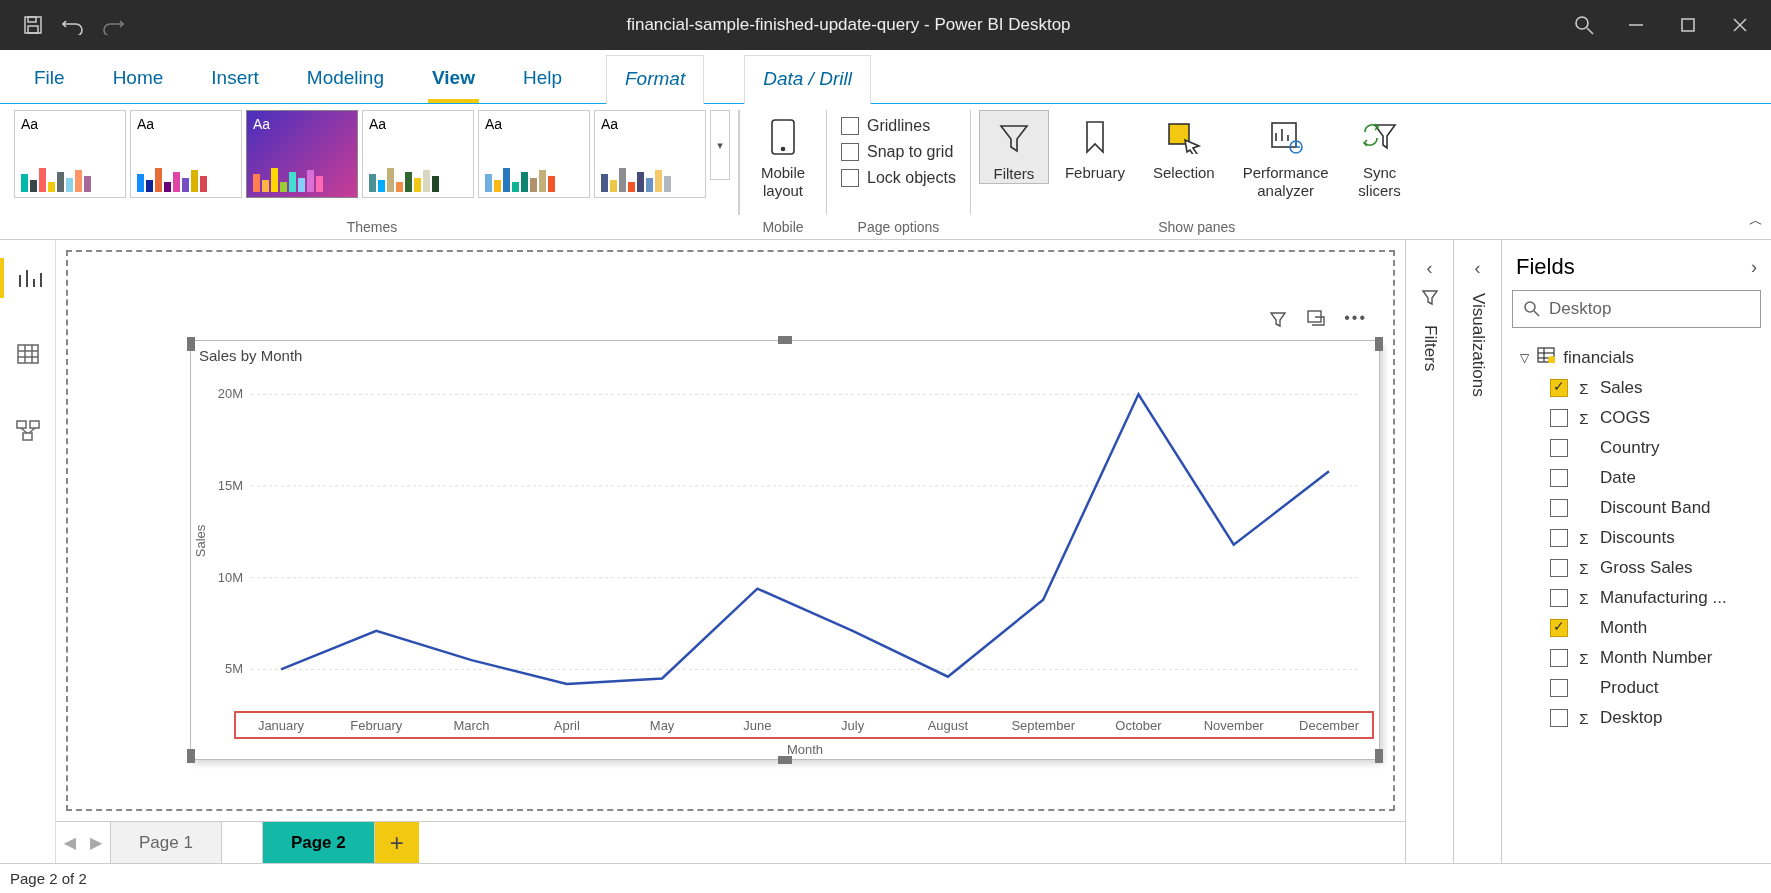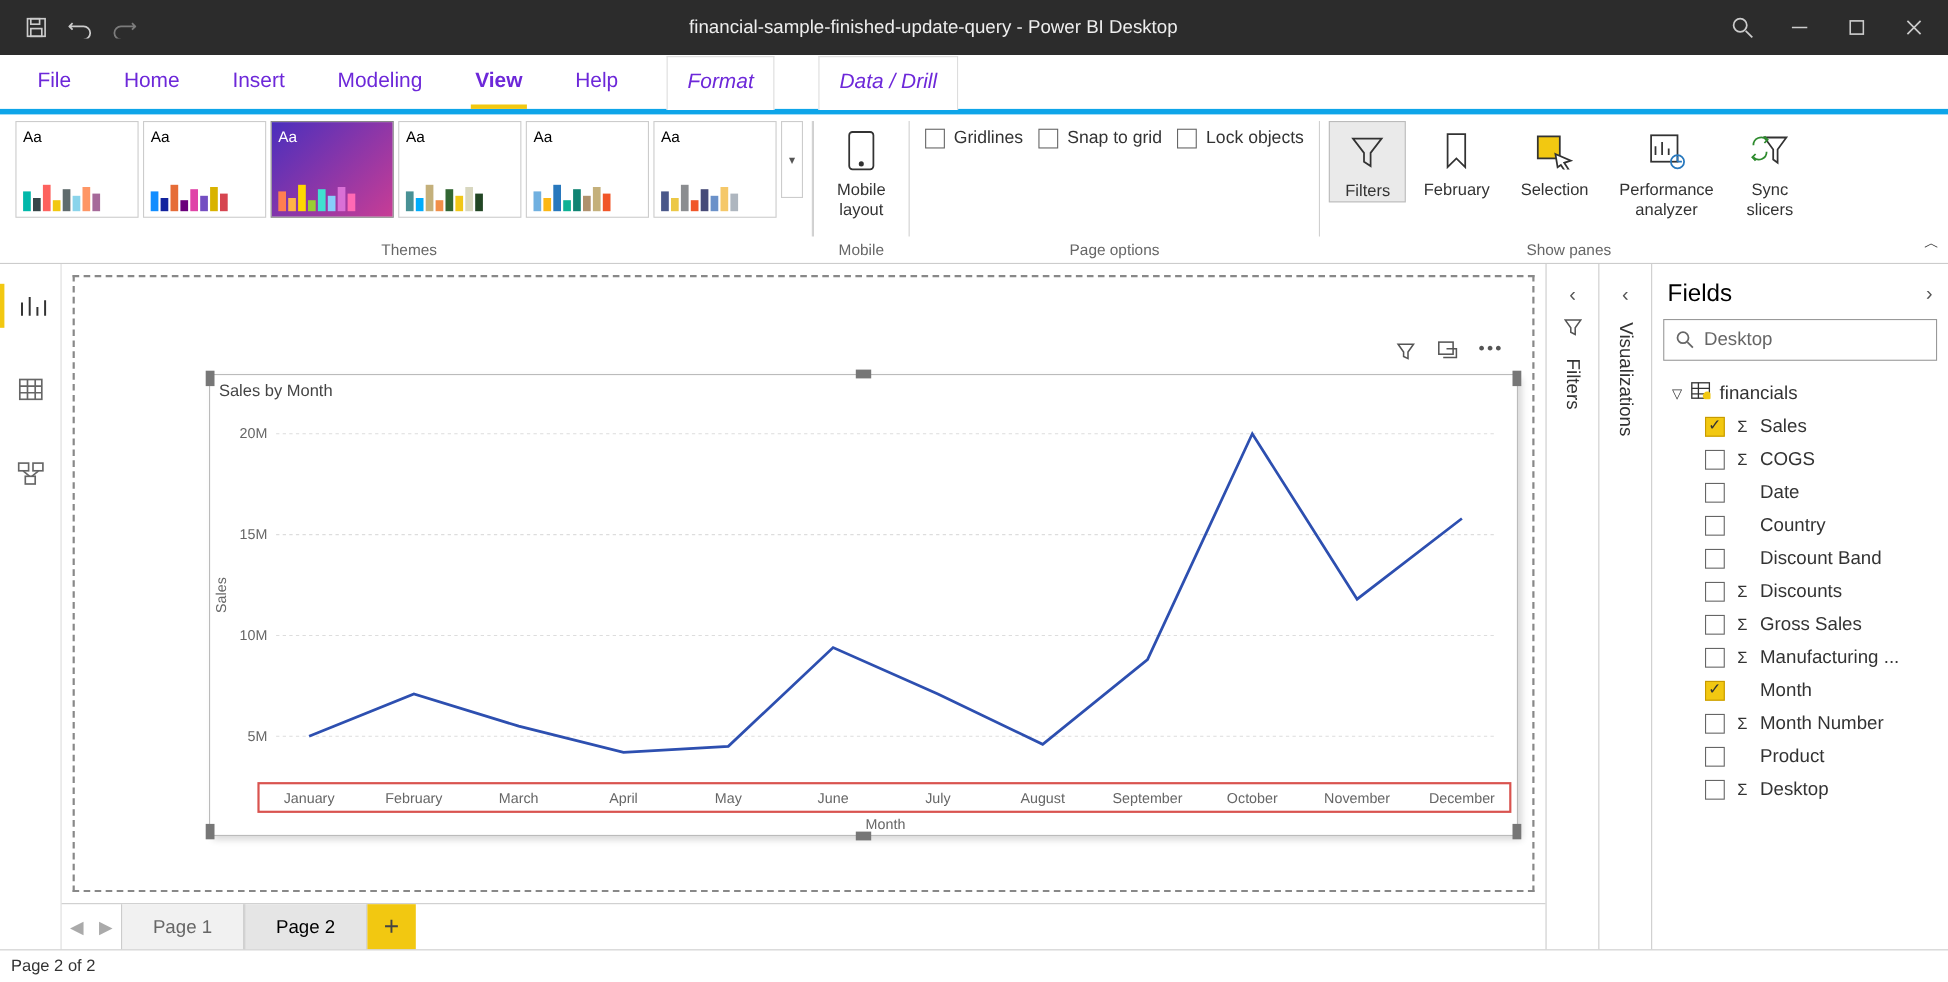--- a/index.html
+++ b/index.html
@@ -2,21 +2,21 @@
 <html><head>
 <meta charset="utf-8">
 <style>
 * { margin:0; padding:0; box-sizing:border-box; font-family:"Segoe UI",Arial,sans-serif; }
 body { width:1771px; height:893px; background:#fff; overflow:hidden; display:flex; flex-direction:column; }
 .titlebar { height:50px; background:#2c2c2c; display:flex; align-items:center; color:#fff; }
 .tb-left { display:flex; align-items:center; gap:18px; padding-left:22px; }
 .tb-icon { width:22px; height:22px; display:flex; align-items:center; justify-content:center; color:#ccc; cursor:pointer; }
 .tb-title { flex:1; text-align:center; font-size:17px; color:#eee; }
 .tb-right { display:flex; align-items:center; gap:30px; padding-right:20px; }
-.menubar { height:54px; display:flex; align-items:flex-end; border-bottom:5px solid #0ea5e9; gap:40px; padding-left:30px; font-size:19px; color:#6d28d9; }
+.menubar { height:54px; display:flex; align-items:flex-end; border-bottom:1px solid #0ea5e9; gap:40px; padding-left:30px; font-size:19px; color:#0369a1; }
 .menu-item { padding:12px 4px 14px; cursor:pointer; }
 .menu-item.active { border-bottom:4px solid #f2c811; font-weight:600; padding-bottom:10px; }
 .menu-item.context { background:#fff; border:1px solid #ddd; border-bottom:none; padding:12px 18px 14px; margin-bottom:-1px;font-style:italic; }
 .ribbon { height:136px; display:flex; border-bottom:1px solid #ccc; position:relative; }
 .rgrp { display:flex; flex-direction:column; padding:6px 8px 2px; }
 .rgrp-body { flex:1; display:flex; align-items:flex-start; gap:4px; }
 .rgrp-label { font-size:14px; color:#666; text-align:center; padding:2px 0; }
 .rsep { width:1px; background:#d0d0d0; margin:6px 0 24px; }
 .theme-swatch { width:112px; height:88px; border:1px solid #ccc; padding:5px 6px; display:flex; flex-direction:column; justify-content:space-between; }
 .theme-swatch .aa { font-size:14px; }
@@ -40,21 +40,21 @@
 .visual { position:absolute; left:134px; top:100px; width:1190px; height:420px; border:1px solid #bbb; background:#fff; box-shadow:4px 4px 6px rgba(0,0,0,0.15); }
 .visual-toolbar { position:absolute; right:12px; top:-32px; display:flex; gap:18px; color:#555; }
 .vhandle { position:absolute; width:14px; height:8px; background:#777; }
 .vhandle.tl { left:-4px; top:-4px; width:8px; height:14px; } .vhandle.tr { right:-4px; top:-4px; width:8px; height:14px; }
 .vhandle.bl { left:-4px; bottom:-4px; width:8px; height:14px; } .vhandle.br { right:-4px; bottom:-4px; width:8px; height:14px; }
 .vhandle.tm { left:50%; top:-5px; transform:translateX(-50%);} .vhandle.bm { left:50%; bottom:-5px; transform:translateX(-50%);}
 .chart-title { font-size:15px; color:#444; padding:6px 8px 2px; }
 .page-tabs { height:42px; display:flex; align-items:center; border-top:1px solid #ccc; }
 .pt-nav { width:54px; display:flex; justify-content:center; gap:14px; color:#aaa; }
 .ptab { padding:0 28px; height:100%; display:flex; align-items:center; font-size:17px; border-left:1px solid #ccc; border-right:1px solid #ccc; cursor:pointer; }
-.ptab.active { background:#e5e5e5; font-weight:400; }
+.ptab.active { background:#14b8a6; font-weight:700;margin-left:40px; }
 .ptab:not(.active){ background:#f1f1f1; color:#666; }
 .add-tab { width:44px; height:100%; background:#f2c811; display:flex; align-items:center; justify-content:center; font-size:24px; color:#444; cursor:pointer; }
 .status { height:30px; border-top:1px solid #ccc; display:flex; align-items:center; padding:0 10px; font-size:15px; color:#333; }
 .side-pane-collapsed { width:48px; border-left:1px solid #ccc; display:flex; flex-direction:column; align-items:center; padding-top:18px; gap:8px; }
 .side-pane-collapsed .rot { writing-mode:vertical-rl; font-size:17px; color:#333; margin-top:6px; }
 .fields-pane { width:270px; border-left:1px solid #ccc; display:flex; flex-direction:column; }
 .fields-header { display:flex; align-items:center; justify-content:space-between; padding:14px 14px 10px; font-size:22px; }
 .search-box { margin:0 10px 10px; border:1px solid #999; height:38px; display:flex; align-items:center; gap:8px; padding:0 10px; font-size:17px; color:#666; }
 .field-tree { flex:1; overflow:auto; padding:4px 0; }
 .tree-row { display:flex; align-items:center; gap:8px; padding:5px 6px 5px 18px; font-size:17px; color:#333; cursor:pointer; }
@@ -226,21 +226,21 @@
           </div>
         <div class="vbtn-label" style="white-space:pre-line">Mobile
 layout</div>
       </div>
     </div>
     <div class="rgrp-label">Mobile</div>
   </div>
   <div class="rsep"></div>
 
   <div class="rgrp">
-    <div class="rgrp-body" style="flex-direction:row;gap:2px;padding-top:4px">
+    <div class="rgrp-body" style="flex-direction:column;gap:2px;padding-top:4px">
       <div class="chk-row">
           <div class="chk-box"></div>
           <span>Gridlines</span>
         </div>
       <div class="chk-row">
           <div class="chk-box"></div>
           <span>Snap to grid</span>
         </div>
       <div class="chk-row">
           <div class="chk-box"></div>
@@ -443,26 +443,26 @@
           <span>Sales</span>
         </div>
         <div class="tree-row indent">
           <div class="fchk"></div>
           <span class="sigma">Σ</span>
           <span>COGS</span>
         </div>
         <div class="tree-row indent">
           <div class="fchk"></div>
           <span class="sigma"></span>
+          <span>Country</span>
+        </div>
+        <div class="tree-row indent">
+          <div class="fchk"></div>
+          <span class="sigma"></span>
           <span>Date</span>
-        </div>
-        <div class="tree-row indent">
-          <div class="fchk"></div>
-          <span class="sigma"></span>
-          <span>Country</span>
         </div>
         <div class="tree-row indent">
           <div class="fchk"></div>
           <span class="sigma"></span>
           <span>Discount Band</span>
         </div>
         <div class="tree-row indent">
           <div class="fchk"></div>
           <span class="sigma">Σ</span>
           <span>Discounts</span>

